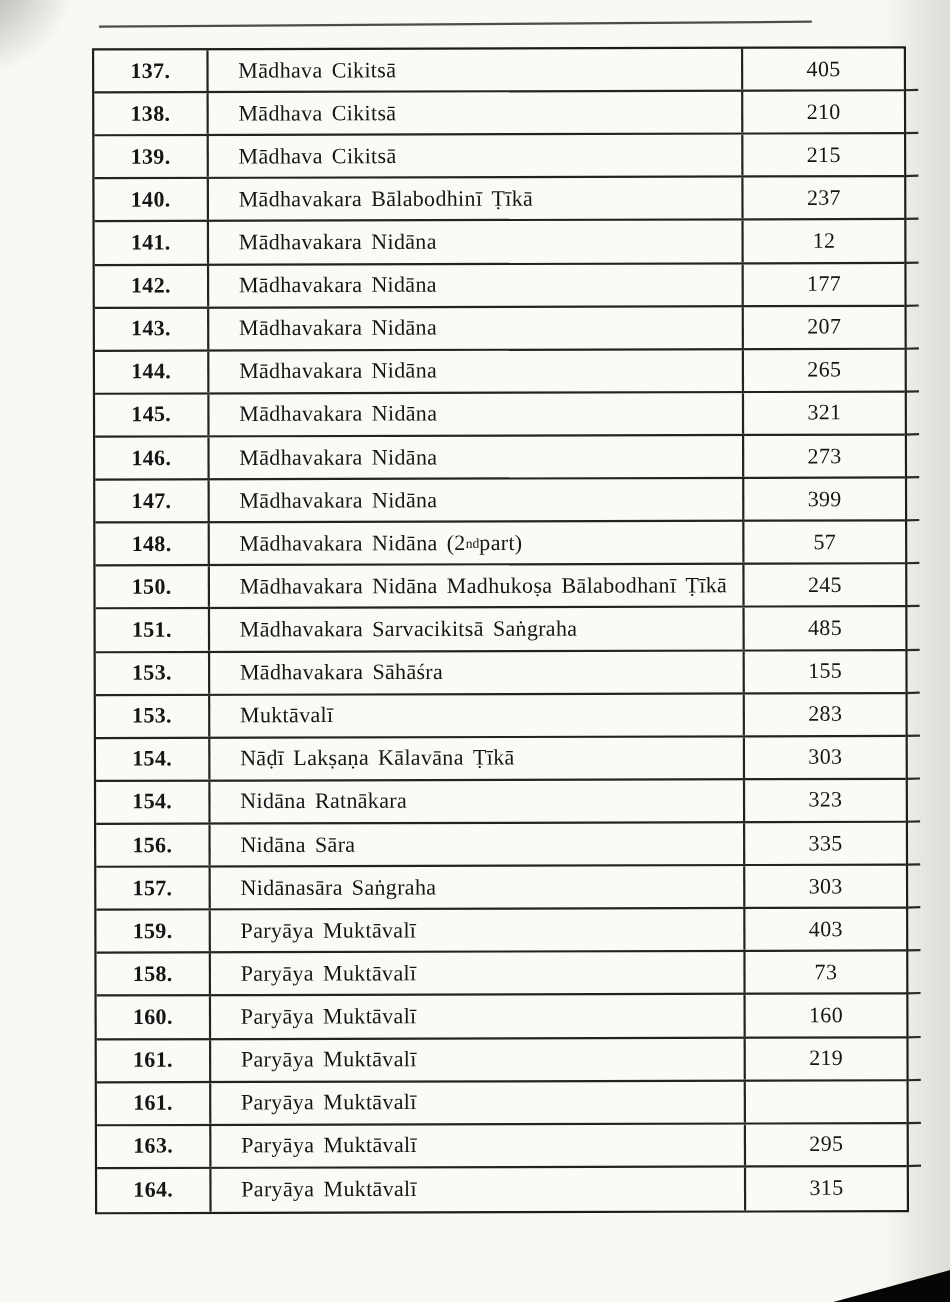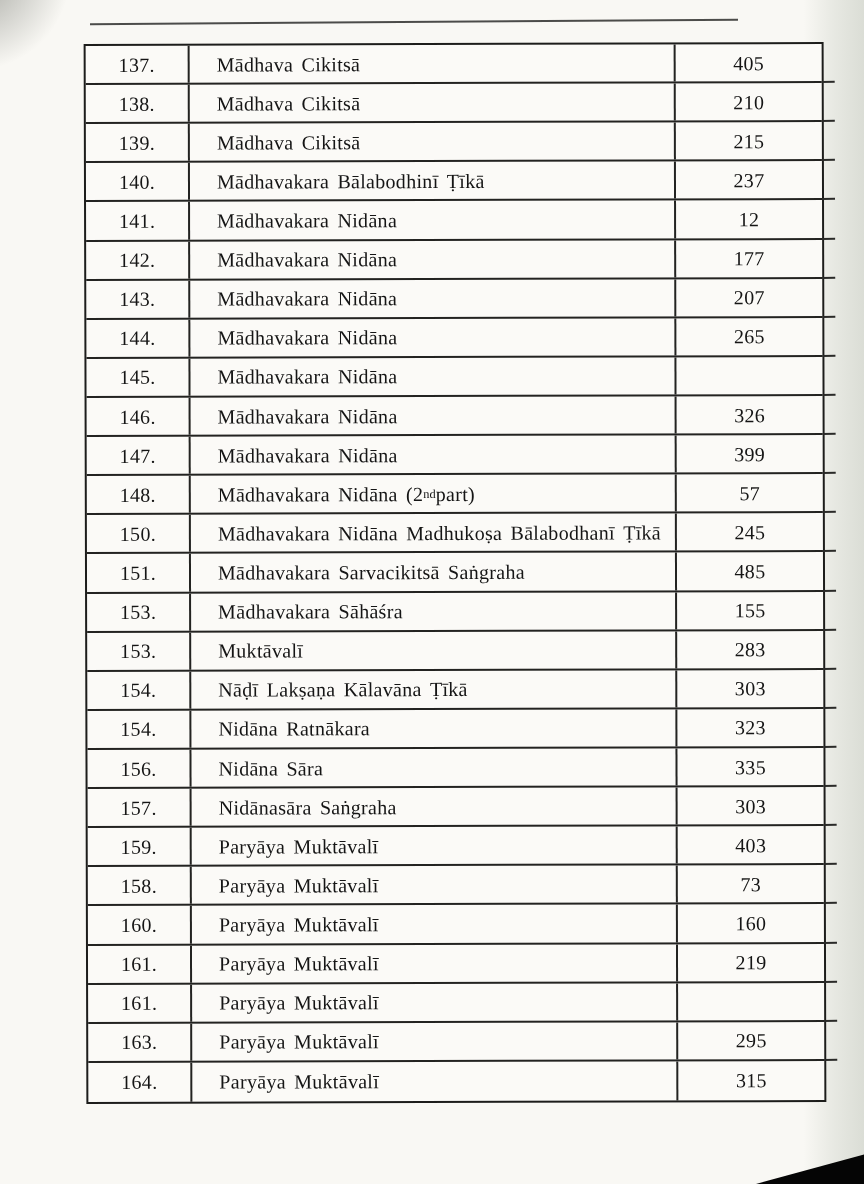--- a/index.html
+++ b/index.html
@@ -70,20 +70,21 @@
   .cell {
     display: flex;
     align-items: center;
     font-size: 20px;
     letter-spacing: 0.3px;
     line-height: 1;
   }
   .cell.no {
     justify-content: center;
     border-right: 2px solid #232321;
+    font-weight: bold;
   }
   .cell.title {
     padding-left: 27px;
     border-right: 2px solid #232321;
     word-spacing: 3px;
   }
   .cell.page {
     justify-content: center;
   }
   .cell.title sup {
@@ -158,25 +159,26 @@
       <div class="cell page">207</div>
     </div>
     <div class="row">
       <div class="cell no">144.</div>
       <div class="cell title">Mādhavakara Nidāna</div>
       <div class="cell page">265</div>
     </div>
     <div class="row">
       <div class="cell no">145.</div>
       <div class="cell title">Mādhavakara Nidāna</div>
+      <div class="cell page">321</div>
     </div>
     <div class="row">
       <div class="cell no">146.</div>
       <div class="cell title">Mādhavakara Nidāna</div>
-      <div class="cell page">326</div>
+      <div class="cell page">273</div>
     </div>
     <div class="row">
       <div class="cell no">147.</div>
       <div class="cell title">Mādhavakara Nidāna</div>
       <div class="cell page">399</div>
     </div>
     <div class="row">
       <div class="cell no">148.</div>
       <div class="cell title">Mādhavakara Nidāna (2<sup>nd</sup> part)</div>
       <div class="cell page">57</div>

